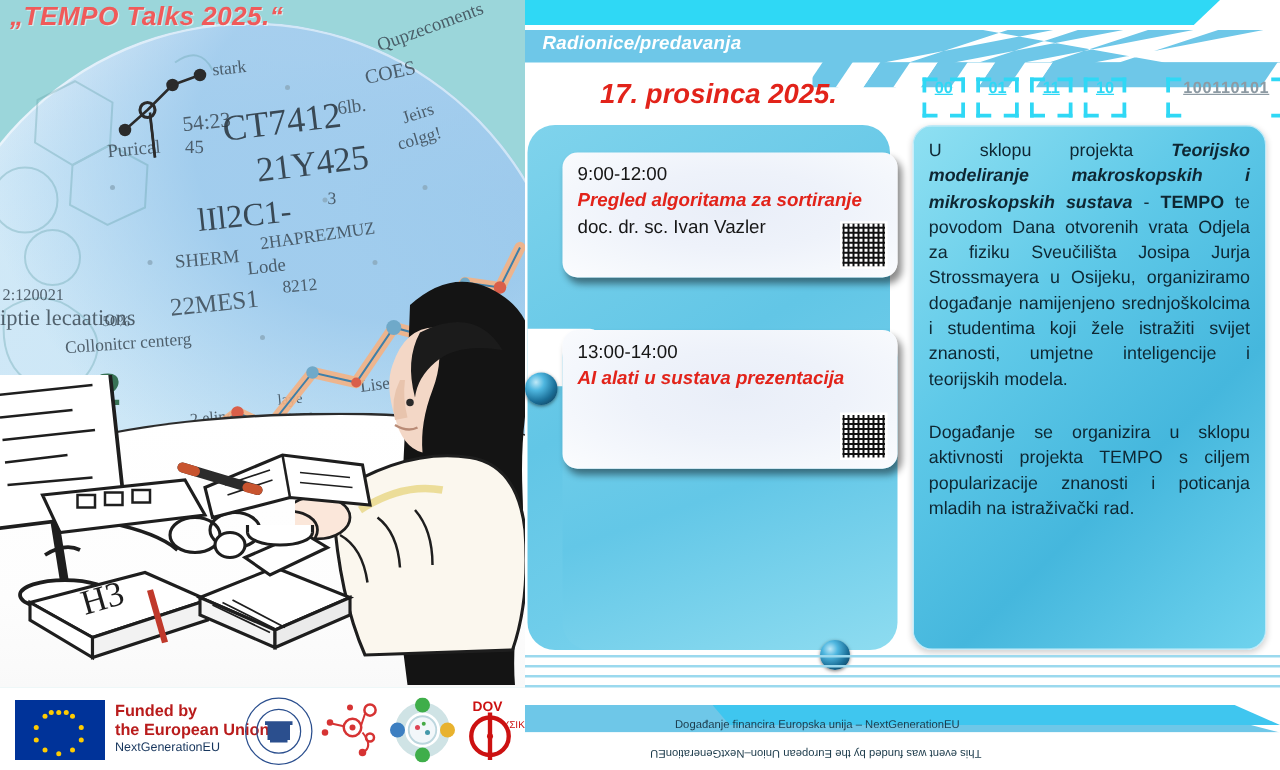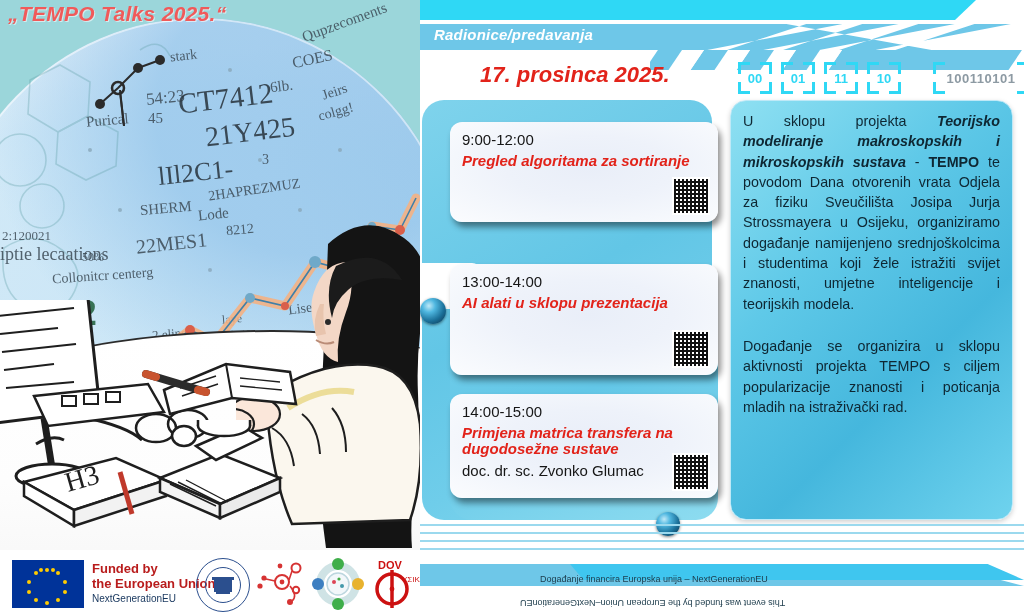--- a/index.html
+++ b/index.html
@@ -48,23 +48,23 @@
   .datum{position:absolute;left:18px;top:62px;font-style:italic;font-weight:bold;
          font-size:22px;color:#e2231a;margin-left:42px;}
 
   
   .diag-wrap{position:absolute;left:230px;top:24px;width:374px;height:46px;overflow:hidden;}
   .diag{position:absolute;top:0;width:26px;height:46px;background:#6ec7e8;
         transform:skewX(-34deg);}
 
   
   .chips{position:absolute;left:318px;top:62px;display:flex;gap:9px;align-items:center;}
-  .chip{position:relative;width:34px;height:32px;display:flex;align-items:center;
+  .chip{position:relative;width:34px;height:32px;display:flex;
         justify-content:center;font-family:"Liberation Sans",sans-serif;font-weight:bold;
-        font-size:13px;color:#2fd8f5;}
+        font-size:13px;color:#2fd8f5;text-decoration:underline;}
   .chip .bk{position:absolute;inset:0;}
   .chip .bk i{position:absolute;width:9px;height:9px;border:3px solid #2fd8f5;}
   .chip .bk i.tl{left:0;top:0;border-right:0;border-bottom:0;}
   .chip .bk i.tr{right:0;top:0;border-left:0;border-bottom:0;}
   .chip .bk i.bl{left:0;bottom:0;border-right:0;border-top:0;}
   .chip .bk i.br{right:0;bottom:0;border-left:0;border-top:0;}
   .chip.wide{width:96px;color:#8d9aa3;font-size:13px;letter-spacing:.5px;}
 
   
   .blue-panel{position:absolute;left:2px;top:100px;width:290px;height:420px;
@@ -379,35 +379,30 @@
         <span>100110101</span>
       </div>
     </div>
 
     <div class="blue-panel"></div>
     <div class="blue-panel2"></div>
 
     <div class="card" style="left:30px;top:122px;width:268px;height:100px">
       <div class="time">9:00-12:00</div>
       <div class="title">Pregled algoritama za sortiranje</div>
+      <div class="who">doc. dr. sc. Ivan Vazler</div>
       <div class="qr"></div>
     </div>
 
     <div class="card" style="left:30px;top:264px;width:268px;height:111px">
       <div class="time">13:00-14:00</div>
-      <div class="title">AI alati u sklopu prezentacija</div>
+      <div class="title">AI alati u sustava prezentacija</div>
       <div class="qr"></div>
     </div>
 
-    <div class="card" style="left:30px;top:394px;width:268px;height:104px">
-      <div class="time">14:00-15:00</div>
-      <div class="title">Primjena matrica transfera na dugodosežne  sustave</div>
-      <div class="who">doc. dr. sc. Zvonko Glumac</div>
-      <div class="qr"></div>
-    </div>
 
     <div class="orb" style="left:0px;top:298px"></div>
     <div class="orb" style="left:236px;top:512px;width:24px;height:24px"></div>
 
     <div class="balloon">
       <p><span>U sklopu projekta </span><b class="it">Teorijsko modeliranje makroskopskih i mikroskopskih sustava</b><span> - </span><b>TEMPO</b><span> te povodom Dana otvorenih vrata Odjela za fiziku Sveučilišta Josipa Jurja Strossmayera u Osijeku, organiziramo događanje namijenjeno srednjoškolcima i studentima koji žele istražiti svijet znanosti, umjetne inteligencije i teorijskih modela.</span></p>
       <p class="gap">Događanje se organizira u sklopu aktivnosti projekta TEMPO s ciljem popularizacije znanosti i poticanja mladih na istraživački rad.</p>
     </div>
 
     <div class="wavez">

